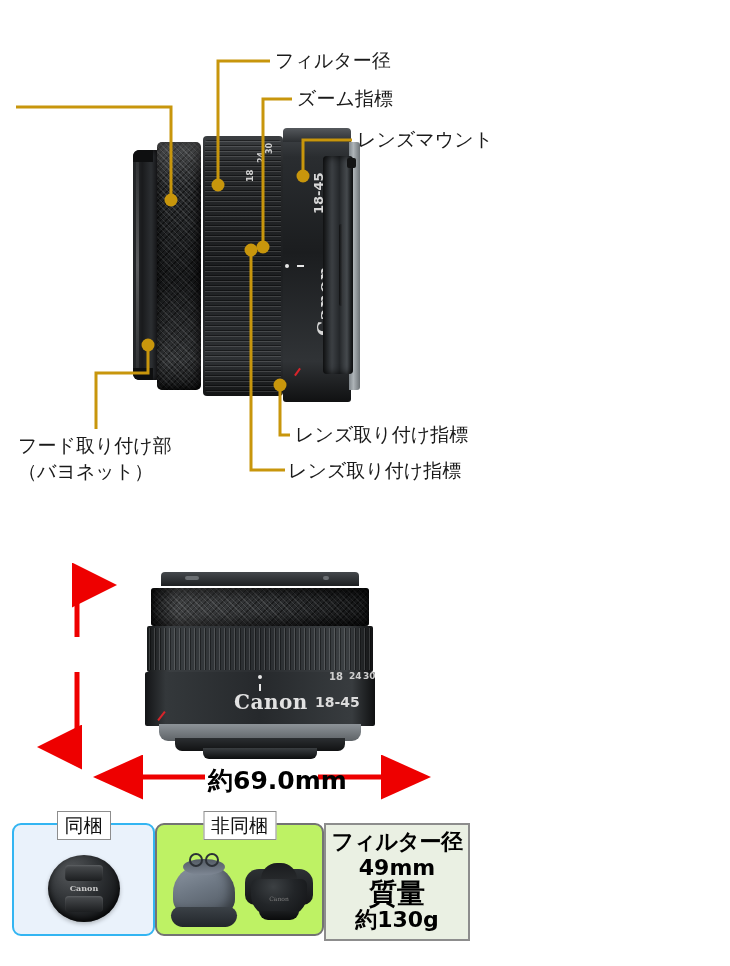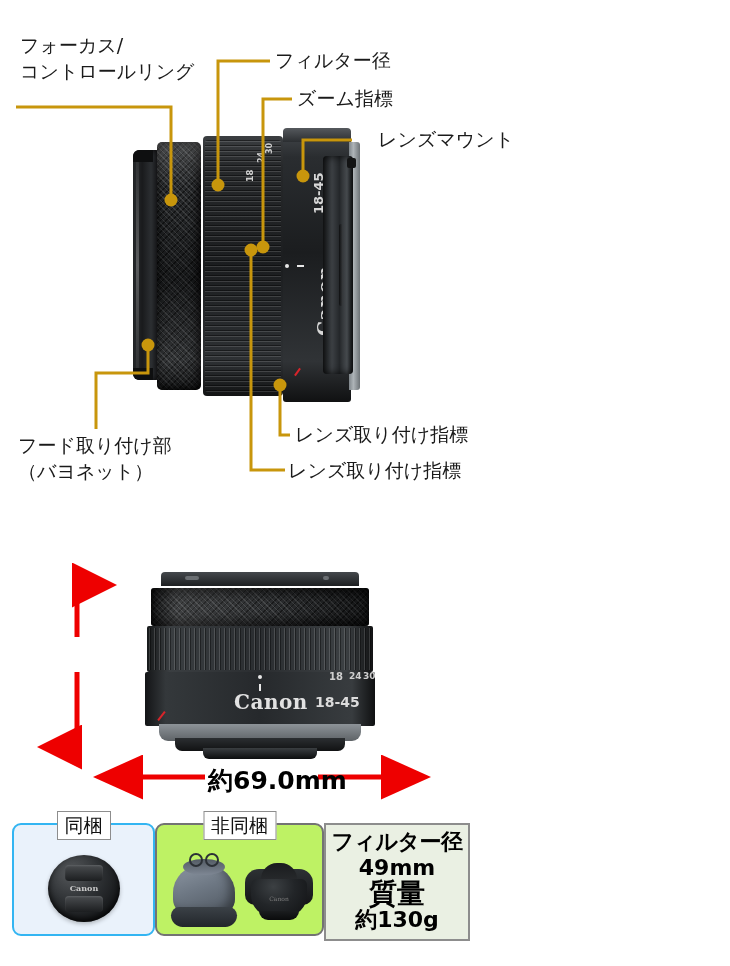--- a/index.html
+++ b/index.html
@@ -189,28 +189,26 @@
       <circle cx="171" cy="200" r="6.5"></circle>
       <circle cx="218" cy="185" r="6.5"></circle>
       <circle cx="263" cy="247" r="6.5"></circle>
       <circle cx="303" cy="176" r="6.5"></circle>
       <circle cx="148" cy="345" r="6.5"></circle>
       <circle cx="280" cy="385" r="6.5"></circle>
       <circle cx="251" cy="250" r="6.5"></circle>
     </g>
   </svg>
 
-  <div class="callout" style="left:20px;top:32px;">フォーカス/
-コントロールリング</div>
 
   <div class="callout" style="left:275px;top:47px;">フィルター径</div>
 
   <div class="callout" style="left:297px;top:85px;">ズーム指標</div>
 
-  <div class="callout" style="left:378px;top:126px;">レンズマウント</div>
+  <div class="callout" style="left:357px;top:126px;">レンズマウント</div>
 
   <div class="callout" style="left:295px;top:421px;">レンズ取り付け指標</div>
 
   <div class="callout" style="left:18px;top:432px;">フード取り付け部
 （バヨネット）</div>
 
   <div class="callout" style="left:288px;top:457px;">レンズ取り付け指標</div>
 
   <div class="lens-bot">
 

